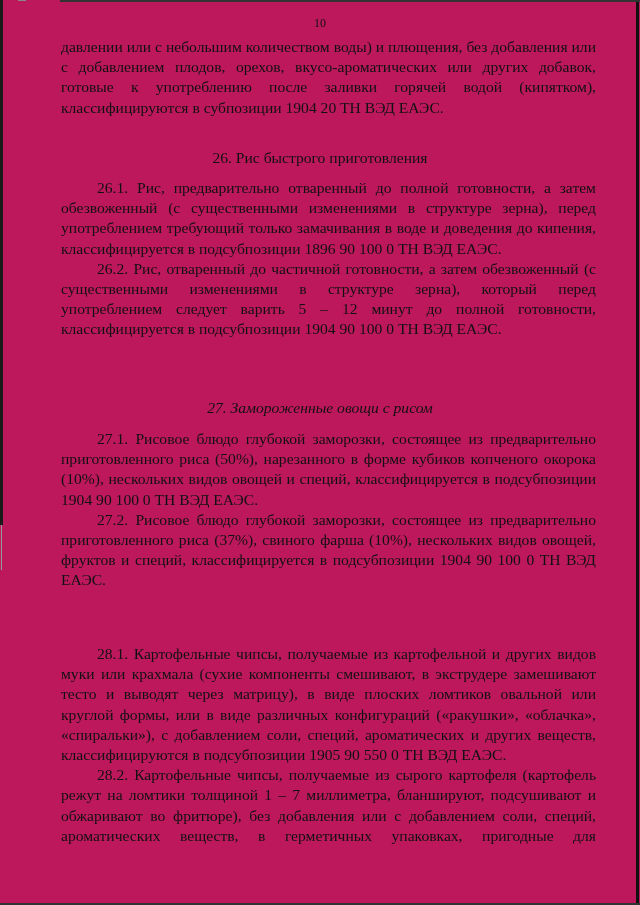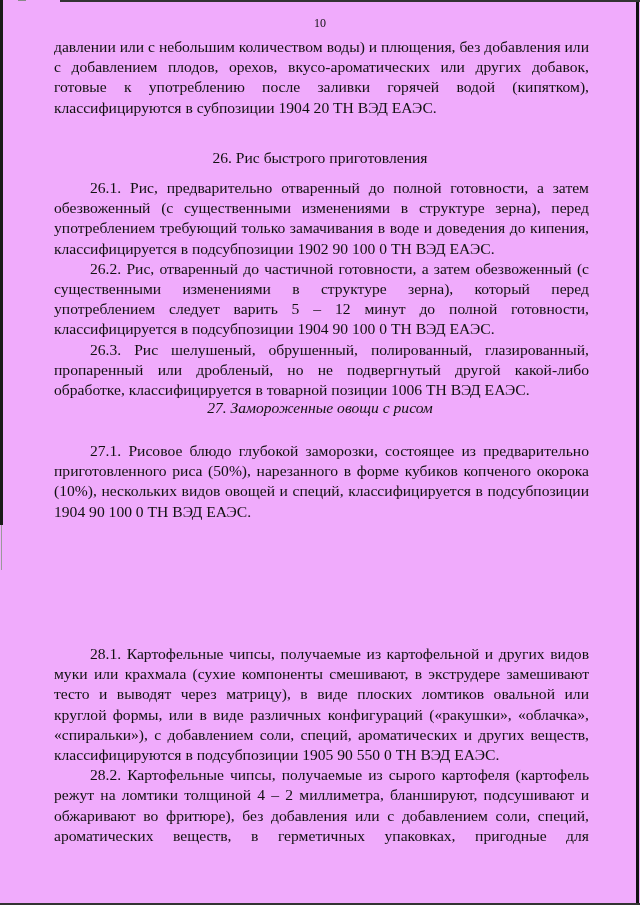--- a/index.html
+++ b/index.html
@@ -1,32 +1,32 @@
 <!DOCTYPE html>
 <html><head>
 <meta charset="utf-8">
 <style>
   html, body { margin: 0; padding: 0; background: #ffffff; }
   body { width: 640px; height: 905px; position: relative; overflow: hidden; }
   .page {
     position: absolute; left: 0; top: 0; width: 640px; height: 905px;
-    background: #f0abfc; color: #111111;
+    background: #be185d; color: #111111;
     font-family: "Liberation Serif", "DejaVu Serif", serif;
     font-size: 15.6px;
   }
   .edge-left { position: absolute; left: 0; top: 0; width: 3px; height: 525px; background: #1a1a1a; }
   .edge-left2 { position: absolute; left: 1px; top: 525px; width: 1px; height: 45px; background: #9a9a9a; }
   .edge-right { position: absolute; right: 1px; top: 0; width: 3px; height: 905px; background: #111111; }
   .edge-top { position: absolute; left: 60px; top: 0; width: 580px; height: 2px; background: #333333; }
   .edge-top-dash { position: absolute; left: 18px; top: 0; width: 8px; height: 1px; background: #888; }
   .edge-bottom { position: absolute; left: 0; top: 903px; width: 640px; height: 2px; background: #333333; }
 
   .page-num { position: absolute; left: 0; width: 640px; top: 16px; text-align: center; font-size: 12px; }
 
-  .block { position: absolute; left: 54px; width: 535px; line-height: 20.2px; text-align: justify; }
+  .block { position: absolute; left: 61px; width: 535px; line-height: 20.2px; text-align: justify; }
   .block p { margin: 0; text-indent: 36px; text-align: justify; }
   .block p.noindent { text-indent: 0; }
   .heading { position: absolute; left: 0; width: 640px; text-align: center; line-height: 20px; }
 </style>
 </head>
 <body>
 
 <div class="page">
   <div class="edge-left"></div>
   <div class="edge-left2"></div>
@@ -36,27 +36,27 @@
   <div class="edge-bottom"></div>
 
   <div class="page-num">10</div>
 
   <div class="block" style="top:37px;">
     <p class="noindent">давлении или с небольшим количеством воды) и плющения, без добавления или с добавлением плодов, орехов, вкусо-ароматических или других добавок, готовые к употреблению после заливки горячей водой (кипятком), классифицируются в субпозиции 1904 20 ТН ВЭД ЕАЭС.</p>
   </div>
 
   <div class="heading" style="top:148px;">26. Рис быстрого приготовления</div>
   <div class="block" style="top:178px;">
-    <p>26.1. Рис, предварительно отваренный до полной готовности, а затем обезвоженный (с существенными изменениями в структуре зерна), перед употреблением требующий только замачивания в воде и доведения до кипения, классифицируется в подсубпозиции 1902 90 100 0 ТН ВЭД ЕАЭС.</p>
+    <p>26.1. Рис, предварительно отваренный до полной готовности, а затем обезвоженный (с существенными изменениями в структуре зерна), перед употреблением требующий только замачивания в воде и доведения до кипения, классифицируется в подсубпозиции 1896 90 100 0 ТН ВЭД ЕАЭС.</p>
     <p>26.2. Рис, отваренный до частичной готовности, а затем обезвоженный (с существенными изменениями в структуре зерна), который перед употреблением следует варить 5 – 12 минут до полной готовности, классифицируется в подсубпозиции 1904 90 100 0 ТН ВЭД ЕАЭС.</p>
-    <p>26.3. Рис шелушеный, обрушенный, полированный, глазированный, пропаренный или дробленый, но не подвергнутый другой какой-либо обработке, классифицируется в товарной позиции 1006 ТН ВЭД ЕАЭС.</p>
   </div>
 
   <div class="heading" style="top:398px;font-style:italic;">27. Замороженные овощи с рисом</div>
-  <div class="block" style="top:429px;margin-top:12px;">
+  <div class="block" style="top:429px;">
     <p>27.1. Рисовое блюдо глубокой заморозки, состоящее из предварительно приготовленного риса (50%), нарезанного в форме кубиков копченого окорока (10%), нескольких видов овощей и специй, классифицируется в подсубпозиции 1904 90 100 0 ТН ВЭД ЕАЭС.</p>
+    <p>27.2. Рисовое блюдо глубокой заморозки, состоящее из предварительно приготовленного риса (37%), свиного фарша (10%), нескольких видов овощей, фруктов и специй, классифицируется в подсубпозиции 1904 90 100 0 ТН ВЭД ЕАЭС.</p>
   </div>
 
   <div class="block" style="top:644px;font-family:Liberation Serif, serif;">
     <p>28.1. Картофельные чипсы, получаемые из картофельной и других видов муки или крахмала (сухие компоненты смешивают, в экструдере замешивают тесто и выводят через матрицу), в виде плоских ломтиков овальной или круглой формы, или в виде различных конфигураций («ракушки», «облачка», «спиральки»), с добавлением соли, специй, ароматических и других веществ, классифицируются в подсубпозиции 1905 90 550 0 ТН ВЭД ЕАЭС.</p>
-    <p style="text-align-last: justify;">28.2. Картофельные чипсы, получаемые из сырого картофеля (картофель режут на ломтики толщиной 4 – 2 миллиметра, бланшируют, подсушивают и обжаривают во фритюре), без добавления или с добавлением соли, специй, ароматических веществ, в герметичных упаковках, пригодные для</p>
+    <p style="text-align-last: justify;">28.2. Картофельные чипсы, получаемые из сырого картофеля (картофель режут на ломтики толщиной 1 – 7 миллиметра, бланшируют, подсушивают и обжаривают во фритюре), без добавления или с добавлением соли, специй, ароматических веществ, в герметичных упаковках, пригодные для</p>
   </div>
 </div>
 
 </body></html>

